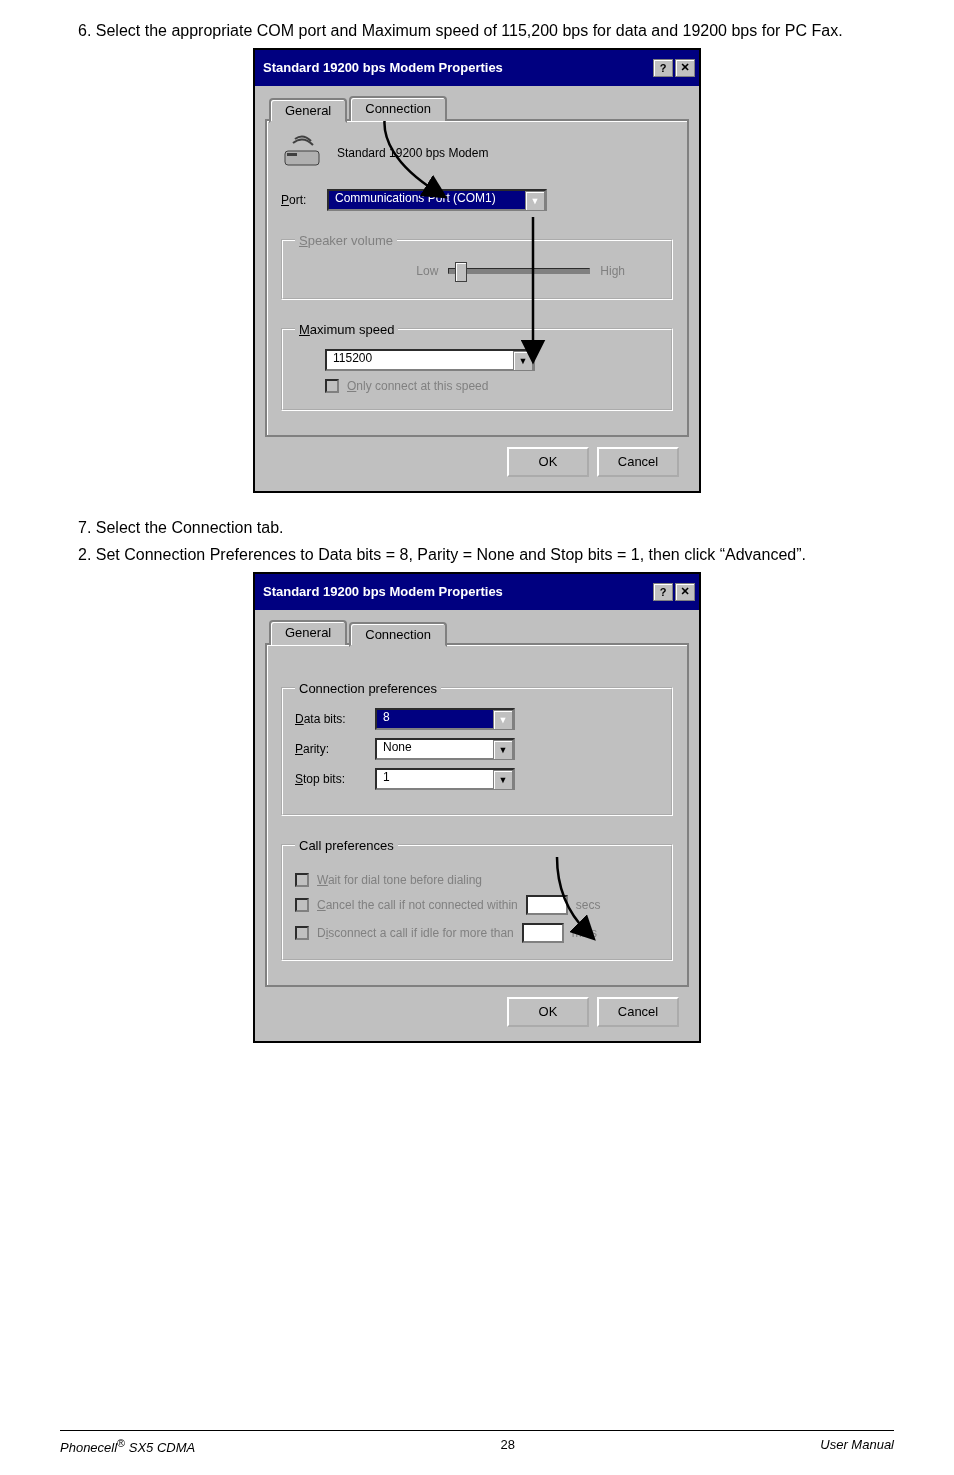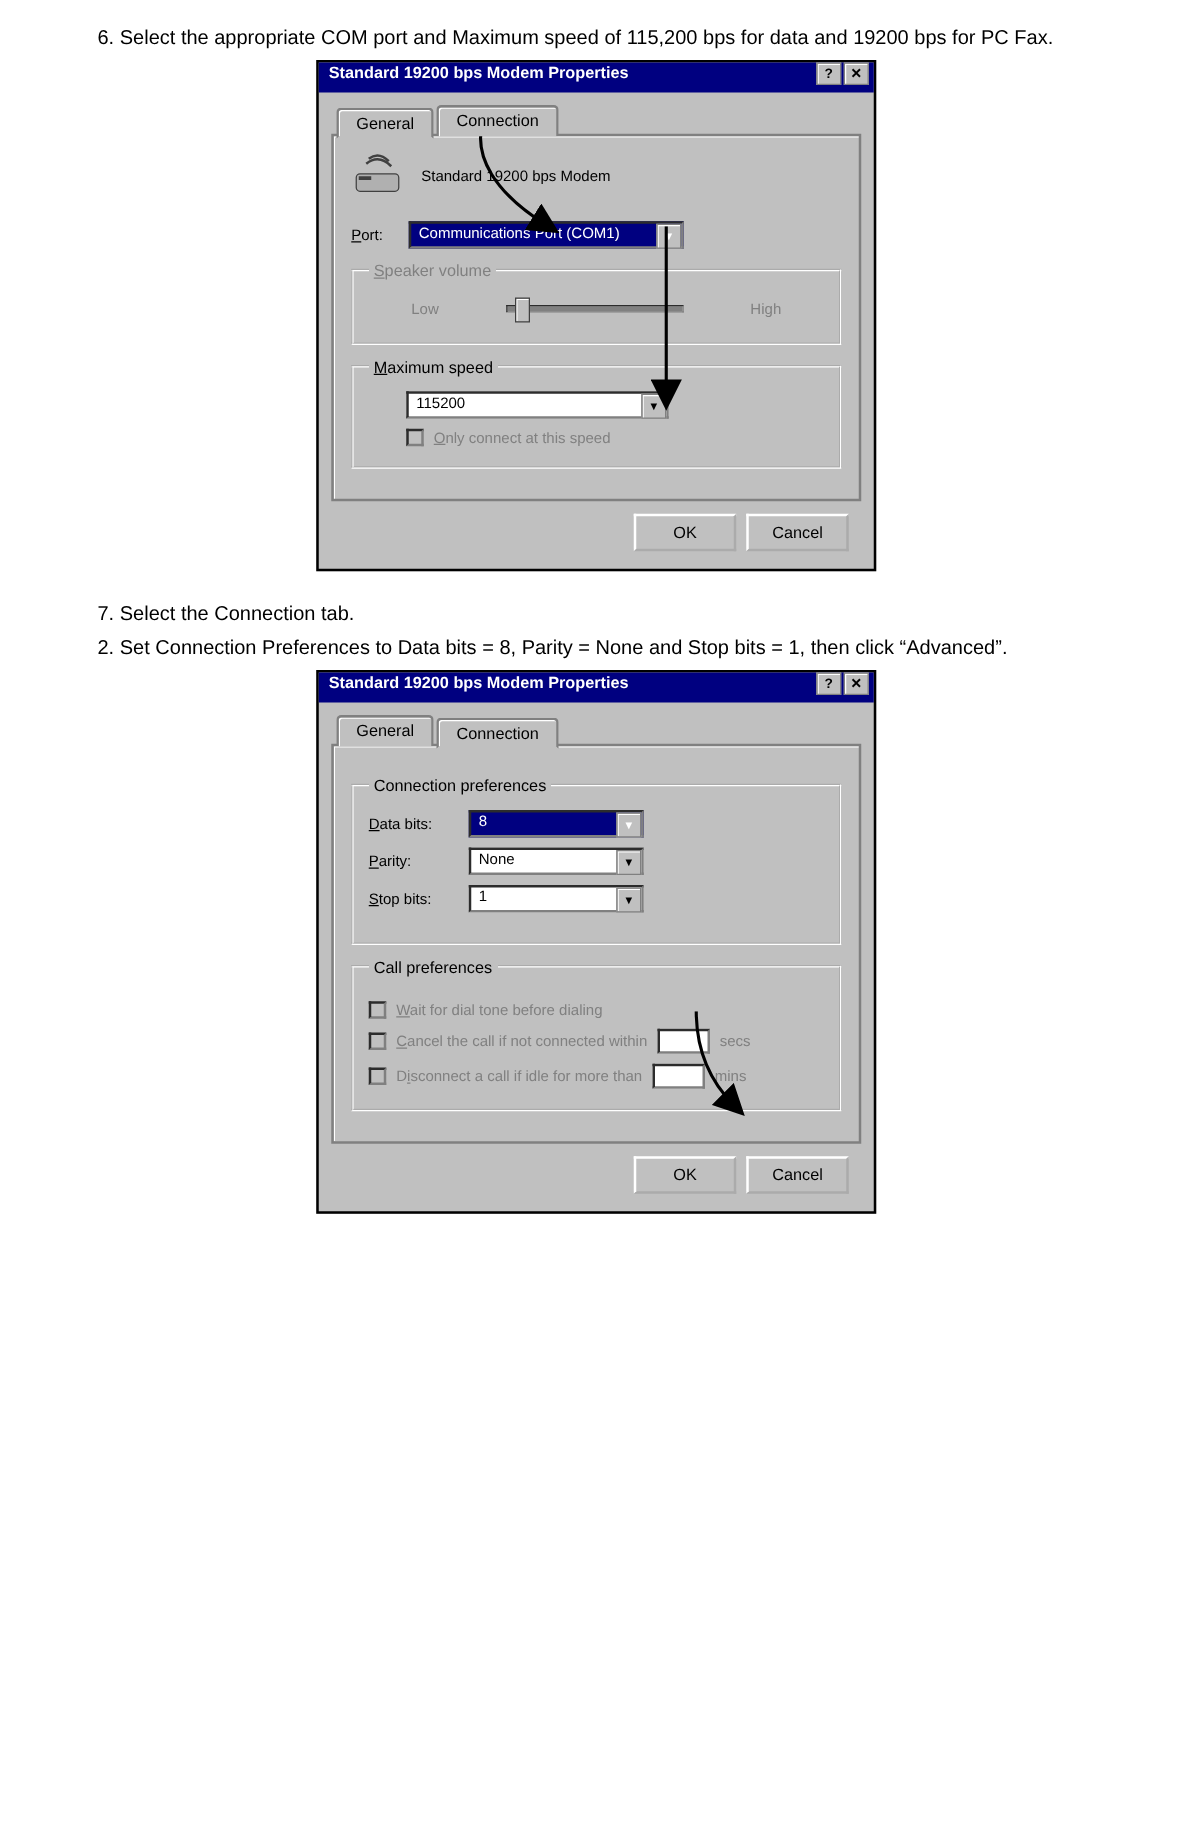--- a/index.html
+++ b/index.html
@@ -33,25 +33,25 @@
     margin: 6px 0 24px 0;
   }
   .dialog {
     width: 448px;
     background: #c0c0c0;
     border: 2px solid #000;
     box-sizing: border-box;
     position: relative;
   }
   .titlebar {
-    height: 24px;
+    height: 36px;
     background: #000080;
     color: #fff;
     display: flex;
-    align-items: flex-start;
+    align-items: center;
     padding: 0 4px;
     font-size: 13px;
     font-weight: bold;
   }
   .titlebar .title-text { flex: 1; padding-left: 4px; }
   .titlebar .tb-btn {
     width: 18px;
     height: 16px;
     margin-left: 2px;
     background: #c0c0c0;
@@ -144,32 +144,32 @@
     background: #c0c0c0;
     border: 1px solid #808080;
     box-shadow: inset 1px 1px 0 #fff;
     display: flex;
     align-items: center;
     justify-content: center;
     font-size: 9px;
   }
   fieldset.grp {
     border: 2px groove #fff;
-    margin: 10px 0 10px 0;
+    margin: 22px 0 10px 0;
     padding: 12px 12px 16px 12px;
     position: relative;
   }
   fieldset.grp legend {
     font-size: 13px;
     padding: 0 4px;
   }
   .slider-row {
     display: flex;
     align-items: center;
-    justify-content: space-between;
+    justify-content: flex-end;
     padding: 4px 34px;
   }
   .slider-track {
     width: 140px;
     height: 4px;
     background: linear-gradient(to right, #808080, #808080);
     border: 1px inset #808080;
     position: relative;
     margin: 0 10px;
   }
@@ -437,14 +437,24 @@
               <span>OK</span>
             </div>
           <div class="btn">
               <span>Cancel</span>
             </div>
         </div>
       </div>
     </div>
   </div>
 
+  <div class="footer">
+    <hr class="footer-rule">
+    <div class="footer-row">
+      <span>
+        <span>Phonecell</span><sup style="font-style:normal;">®</sup><span> SX5 CDMA</span>
+      </span>
+      <span class="center" style="font-style:normal;">28</span>
+      <span>User Manual</span>
+    </div>
+  </div>
 
 </div>
 
 </body></html>

